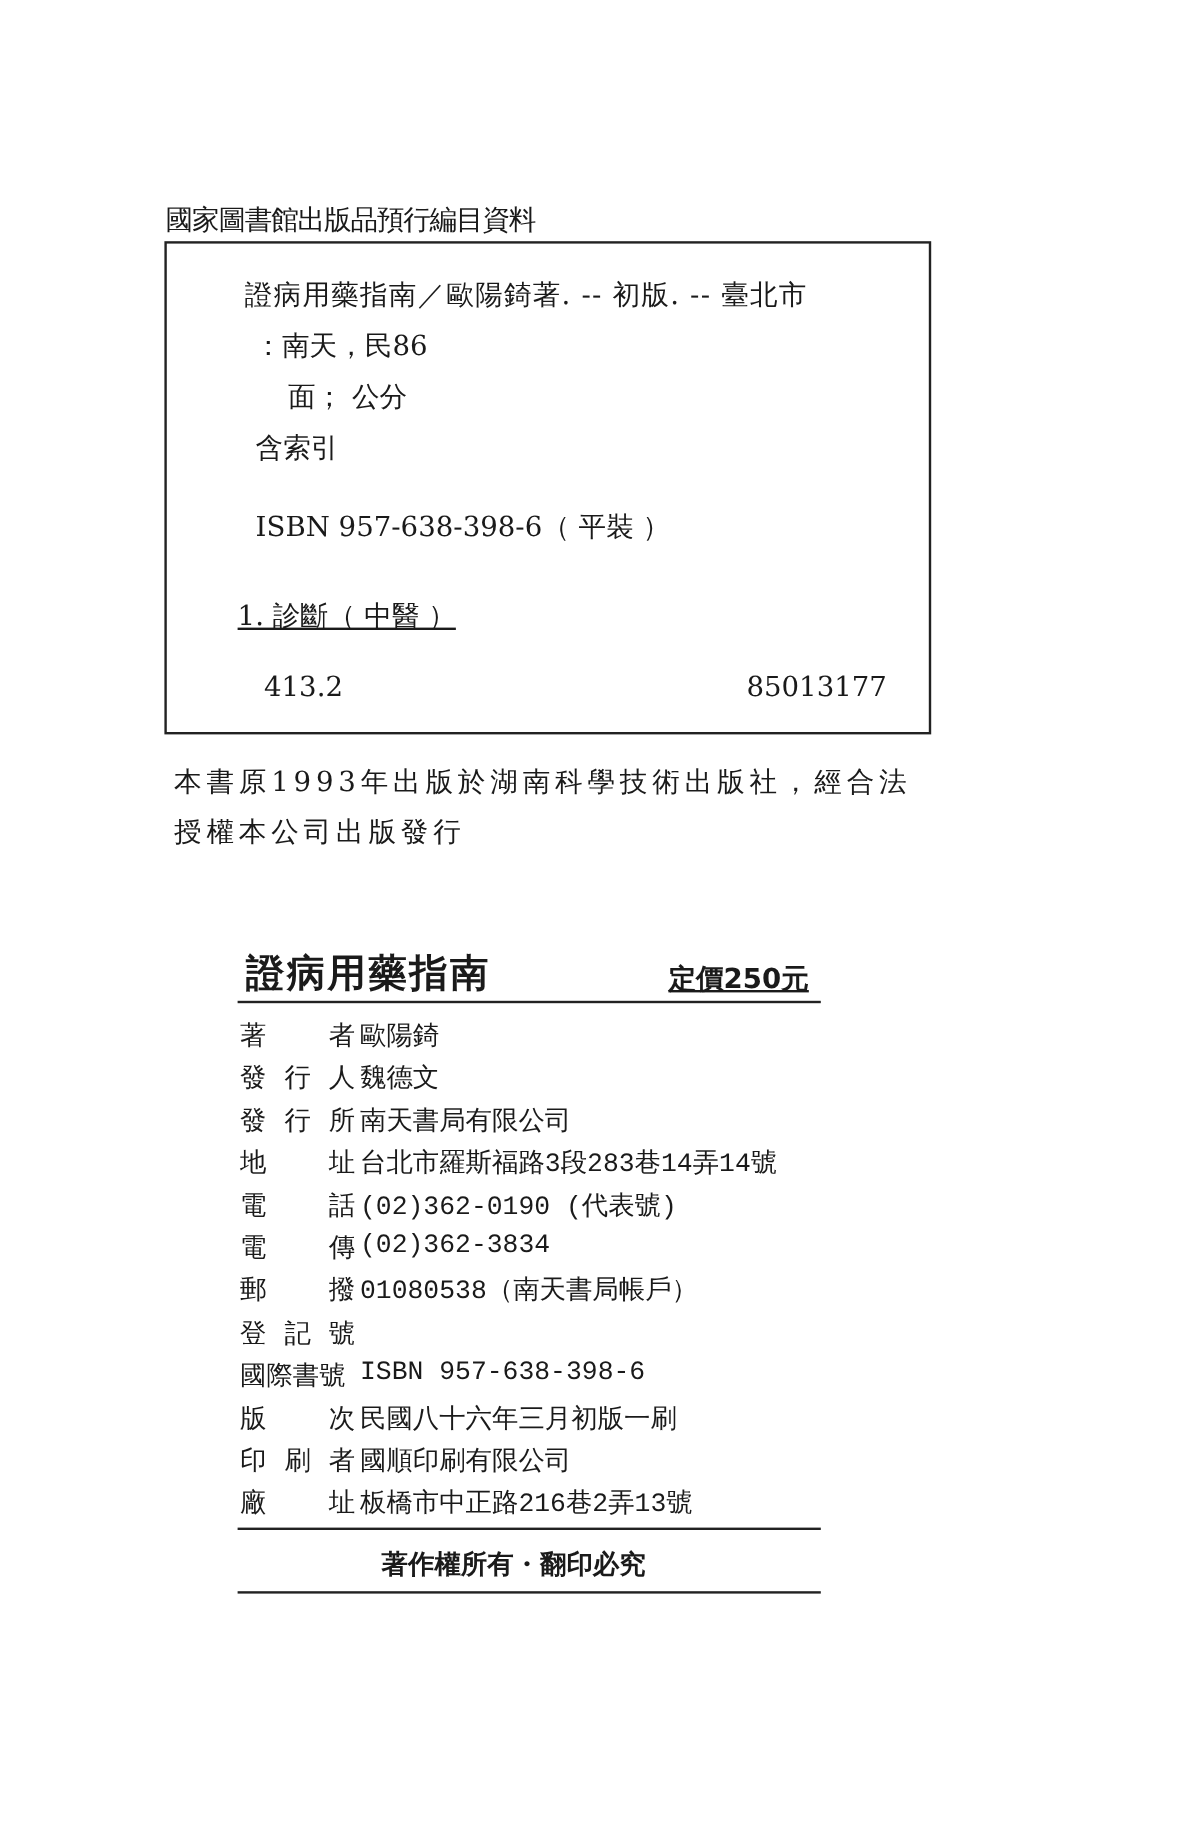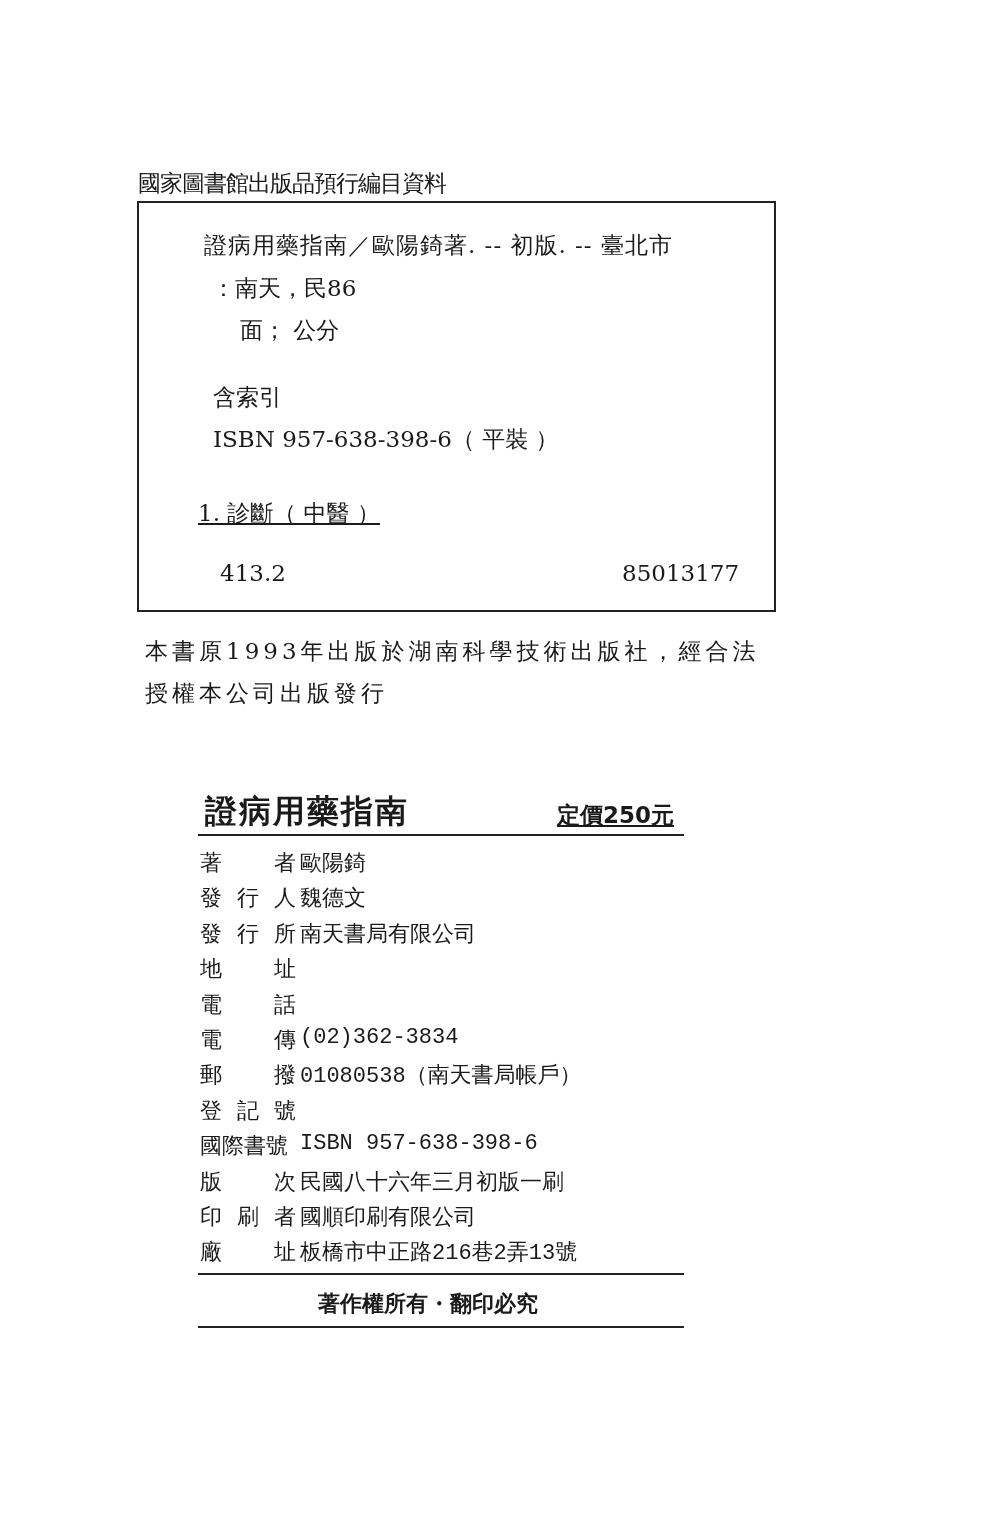--- a/index.html
+++ b/index.html
@@ -23,21 +23,21 @@
 </style>
 </head>
 <body>
 
 <div class="abs cip-heading">國家圖書館出版品預行編目資料</div>
 
 <div class="abs cip-box"></div>
 <div class="abs cip-line" style="left:204px; top:230px; letter-spacing:1px;">證病用藥指南／歐陽錡著. -- 初版. -- 臺北市</div>
 <div class="abs cip-line" style="left:212px; top:273px;">：南天，民86</div>
 <div class="abs cip-line" style="left:240px; top:315px;">面；  公分</div>
-<div class="abs cip-line" style="left:213px; top:358px;margin-top:24px;">含索引</div>
+<div class="abs cip-line" style="left:213px; top:358px;">含索引</div>
 <div class="abs cip-line" style="left:213px; top:424px;">ISBN 957-638-398-6（ 平裝 ）</div>
 <div class="abs cip-line" style="left:198px; top:498px;text-decoration:underline;">1. 診斷（ 中醫 ）</div>
 <div class="abs cip-line" style="left:220px; top:560px;">413.2</div>
 <div class="abs cip-line" style="left:622px; top:560px;">85013177</div>
 
 <div class="abs note" style="left:145px; top:636px;">本書原1993年出版於湖南科學技術出版社，經合法</div>
 <div class="abs note" style="left:145px; top:678px;">授權本公司出版發行</div>
 
 <div class="abs colophon-title">證病用藥指南</div>
 <div class="abs colophon-price">定價250元</div>
@@ -65,26 +65,28 @@
         <span>行</span>
         <span>所</span>
       </div>
       <div class="val">南天書局有限公司</div>
     </div>
     <div class="row" style="top: 954.2px;">
       <div class="lab">
         <span>地</span>
         <span>址</span>
       </div>
+      <div class="val">台北市羅斯福路3段283巷14弄14號</div>
     </div>
     <div class="row" style="top: 989.6px;">
       <div class="lab">
         <span>電</span>
         <span>話</span>
       </div>
+      <div class="val">(02)362-0190 (代表號)</div>
     </div>
     <div class="row" style="top: 1025px;">
       <div class="lab">
         <span>電</span>
         <span>傳</span>
       </div>
       <div class="val">(02)362-3834</div>
     </div>
     <div class="row" style="top: 1060.4px;">
       <div class="lab">

